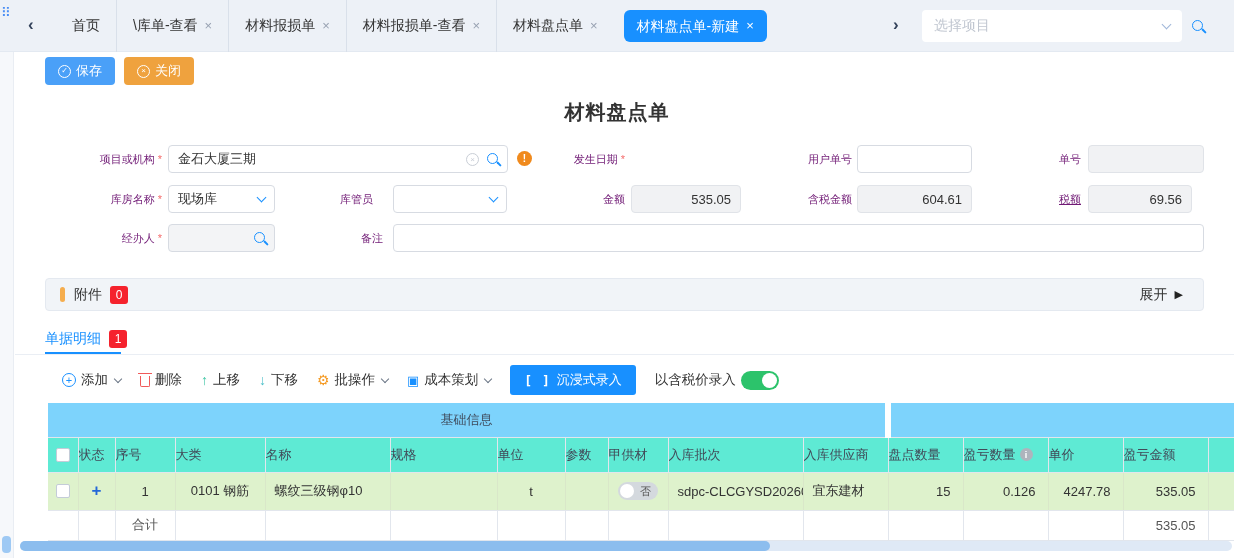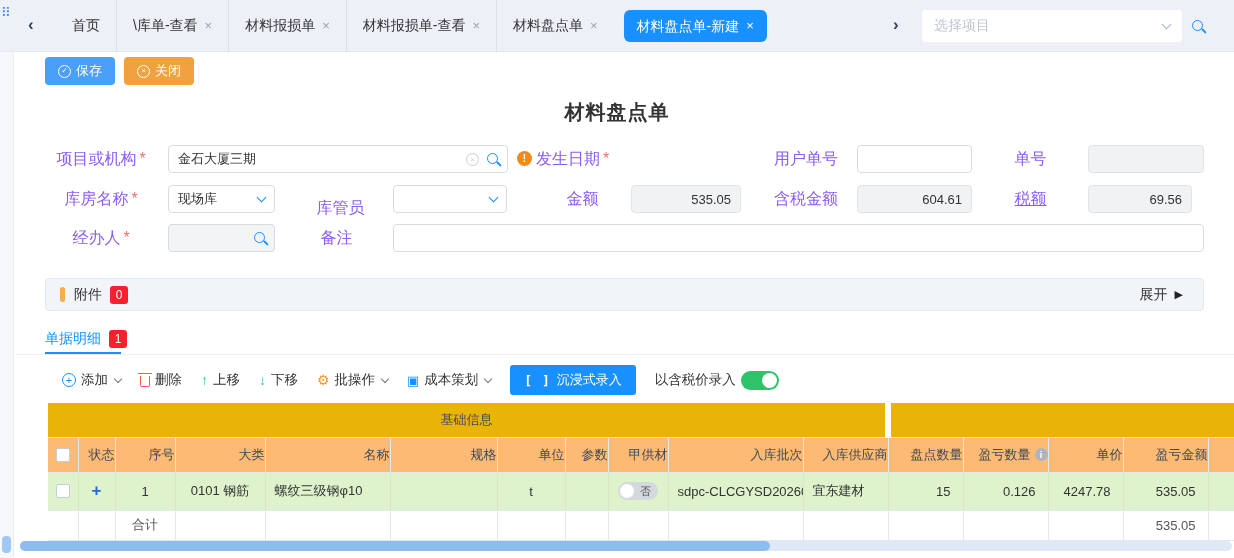--- a/index.html
+++ b/index.html
@@ -40,21 +40,21 @@
 
   
   .btn { position:absolute; top:57px; height:28px; border:none; border-radius:4px; color:#fff; font-size:13px;
          display:inline-flex; align-items:center; gap:5px; padding:0 13px; cursor:pointer; font-family:inherit; }
   .btn-save { left:45px; background:#4aa0f8; }
   .btn-close { left:124px; background:#efa23e; }
 
   .page-title { position:absolute; top:99px; left:0; width:1234px; text-align:center; font-size:20px; font-weight:bold; color:#333; letter-spacing:1px; }
 
   
-  .f-label { position:absolute; height:28px; line-height:28px; font-size:16px; color:#8b5cf6; text-align:center; white-space:nowrap; }
+  .f-label { position:absolute; height:28px; line-height:28px; font-size:11px; color:#701a75; text-align:right; white-space:nowrap; }
   .req::after { content:"*"; color:#f56c6c; margin-left:3px; }
   .inp { position:absolute; height:28px; border:1px solid #d7dbe2; border-radius:4px; background:#fff; font-size:13px; color:#333;
          display:flex; align-items:center; padding:0 9px; overflow:hidden; white-space:nowrap; cursor:text; }
   .inp.disabled { background:#f1f2f4; border-color:#e0e3e8; cursor:default; }
   .inp.num { justify-content:flex-end; }
   .inp .icons { margin-left:auto; display:flex; align-items:center; gap:8px; }
   .sel { cursor:pointer; }
   .sel .chev { margin-left:auto; color:#1890ff; margin-top:-4px; }
 
   
@@ -87,23 +87,23 @@
   .btn-immersive { display:inline-flex; align-items:center; gap:6px; background:#1890ff; color:#fff; border:none; border-radius:3px;
                    height:30px; padding:0 14px; font-size:13px; cursor:pointer; font-family:inherit; }
   .i-brackets { font-family:"DejaVu Sans Mono",monospace; font-weight:bold; letter-spacing:1px; }
   .toggle { width:38px; height:19px; border-radius:10px; background:#2cc36b; position:relative; cursor:pointer; }
   .toggle .knob { position:absolute; right:2px; top:2px; width:15px; height:15px; border-radius:50%; background:#fff; }
 
   
   .tablewrap { position:absolute; left:48px; top:403px; width:1186px; overflow:hidden; }
   .tablewrap table { border-collapse:collapse; table-layout:fixed; width:1220px; font-size:13px; color:#333; }
   .tablewrap th, .tablewrap td { border-right:1px solid #e2e6ed; border-bottom:1px solid #e2e6ed; overflow:hidden; white-space:nowrap; }
-  tr.group td { background:#eab308; height:34px; text-align:center; color:#3f4b5c; border-right:none; }
+  tr.group td { background:#7dd3fc; height:34px; text-align:center; color:#3f4b5c; border-right:none; }
   tr.group td.g1 { border-right:6px solid #fff; }
-  tr.head th { background:#fdba74; height:35px; font-weight:normal; color:#414a58; text-align:right; }
+  tr.head th { background:#5eead4; height:35px; font-weight:normal; color:#414a58; text-align:left; }
   tr.data td { background:#def2cc; height:38px; text-align:center; border-right-color:#d9e7c9; }
   tr.total td { background:#fff; height:30px; text-align:center; color:#555; }
   .cell-left { text-align:left !important; padding-left:9px; }
   .cell-num { text-align:right !important; padding-right:12px; }
   .cb { width:14px; height:14px; background:#fff; border:1px solid #c4ccd8; border-radius:2px; margin:0 auto; cursor:pointer; }
   .plus { color:#2468d8; font-weight:900; font-size:17px; }
   .hd-ico { display:inline-flex; align-items:center; gap:4px; justify-content:center; }
   .mini-toggle { width:40px; height:18px; border-radius:9px; background:#d4d9de; position:relative; display:inline-block; vertical-align:middle; cursor:pointer; }
   .mini-toggle .knob { position:absolute; left:2px; top:2px; width:14px; height:14px; border-radius:50%; background:#fff; }
   .mini-toggle .mlabel { position:absolute; right:7px; top:1.5px; font-size:11px; color:#555; }
@@ -188,21 +188,21 @@
   <div class="inp disabled" style="left:1088px; top:145px; width:116px;">
     <span></span>
   </div>
 
   <div class="f-label req" style="left:40px; top:185px; width:122px;">库房名称</div>
   <div class="inp sel" style="left:168px; top:185px; width:107px;">
     <span>现场库</span>
     <span class="chev"></span>
   </div>
 
-  <div class="f-label" style="left:294px; top:185px; width:93px;margin-top:9px;">库管员</div>
+  <div class="f-label" style="left:280px; top:185px; width:93px;">库管员</div>
   <div class="inp sel" style="left:393px; top:185px; width:114px;">
     <span></span>
     <span class="chev"></span>
   </div>
 
   <div class="f-label" style="left:540px; top:185px; width:85px;">金额</div>
   <div class="inp disabled num" style="left:631px; top:185px; width:110px;">
     <span>535.05</span>
   </div>
 

